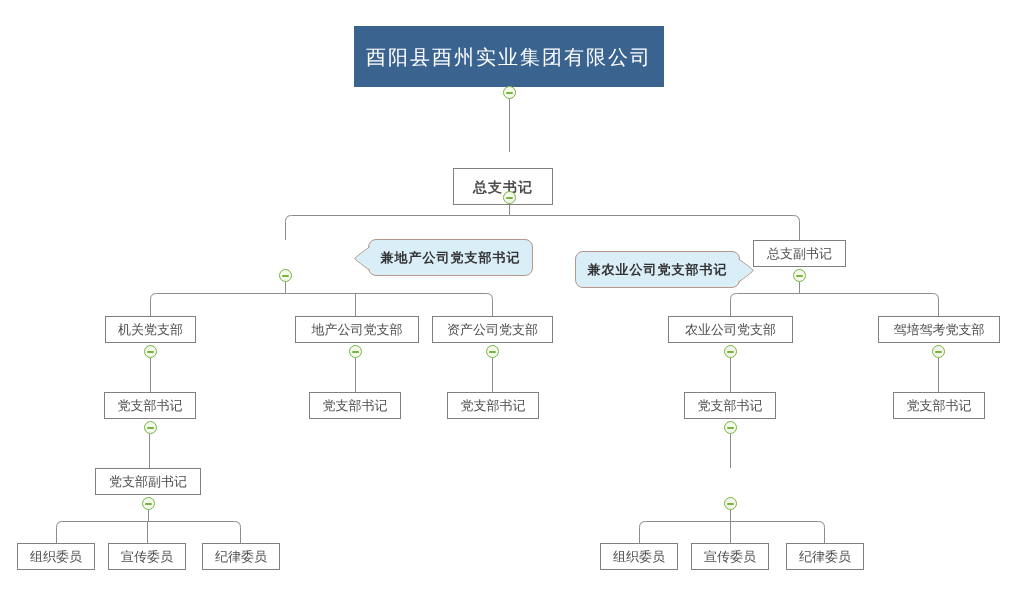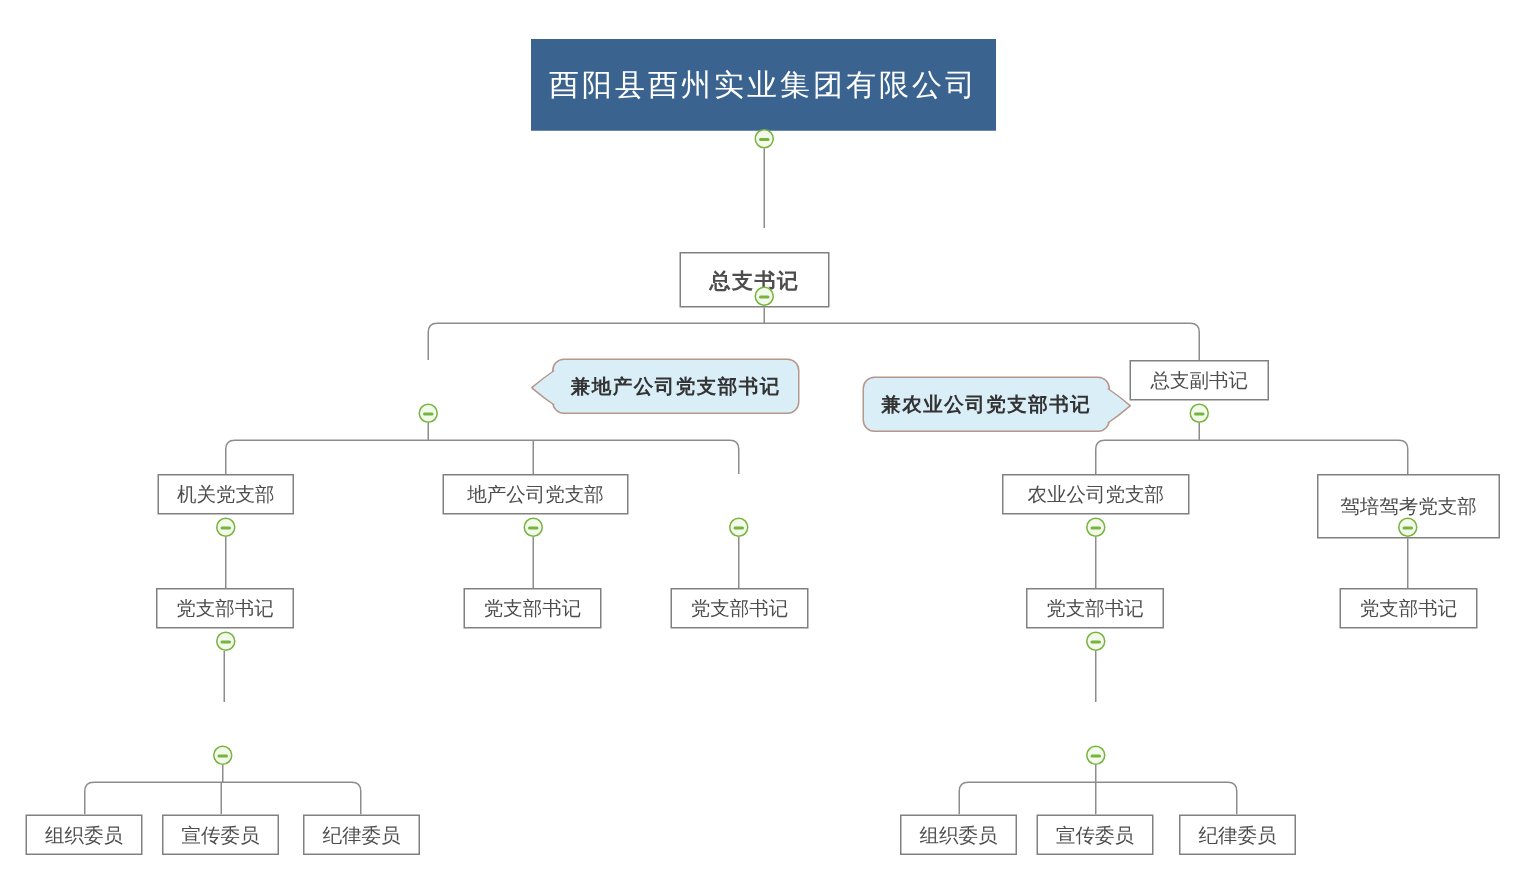--- a/index.html
+++ b/index.html
@@ -88,29 +88,31 @@
     <svg class="tail right" viewBox="0 0 16 37">
       <path d="M0.5,7 C8,12 12,15.5 15.5,18.5 C12,21.5 8,25 0.5,30"></path>
     </svg>
     <span>兼农业公司党支部书记</span>
   </div>
 
   <div class="node" style="left:753px;top:240px;width:93px;height:27px;">总支副书记</div>
 
   <div class="node" style="left:105px;top:316px;width:91px;height:27px;">机关党支部</div>
   <div class="node" style="left:295px;top:316px;width:124px;height:27px;">地产公司党支部</div>
+  <div class="node" style="left:432px;top:316px;width:121px;height:27px;">资产公司党支部</div>
   <div class="node" style="left:668px;top:316px;width:125px;height:27px;">农业公司党支部</div>
-  <div class="node" style="left:878px;top:316px;width:122px;height:43px;">驾培驾考党支部</div>
+  <div class="node" style="left:878px;top:316px;width:122px;height:27px;">驾培驾考党支部</div>
 
   <div class="node" style="left:104px;top:392px;width:92px;height:27px;">党支部书记</div>
   <div class="node" style="left:309px;top:392px;width:92px;height:27px;">党支部书记</div>
   <div class="node" style="left:447px;top:392px;width:92px;height:27px;">党支部书记</div>
   <div class="node" style="left:684px;top:392px;width:92px;height:27px;">党支部书记</div>
   <div class="node" style="left:893px;top:392px;width:92px;height:27px;">党支部书记</div>
 
+  <div class="node" style="left:95px;top:468px;width:106px;height:27px;">党支部副书记</div>
 
   <div class="node" style="left:17px;top:543px;width:78px;height:27px;">组织委员</div>
   <div class="node" style="left:108px;top:543px;width:78px;height:27px;">宣传委员</div>
   <div class="node" style="left:202px;top:543px;width:78px;height:27px;">纪律委员</div>
 
   <div class="node" style="left:600px;top:543px;width:78px;height:27px;">组织委员</div>
   <div class="node" style="left:691px;top:543px;width:78px;height:27px;">宣传委员</div>
   <div class="node" style="left:786px;top:543px;width:78px;height:27px;">纪律委员</div>
 
   <div class="collapse" style="left:503px;top:86px;">

